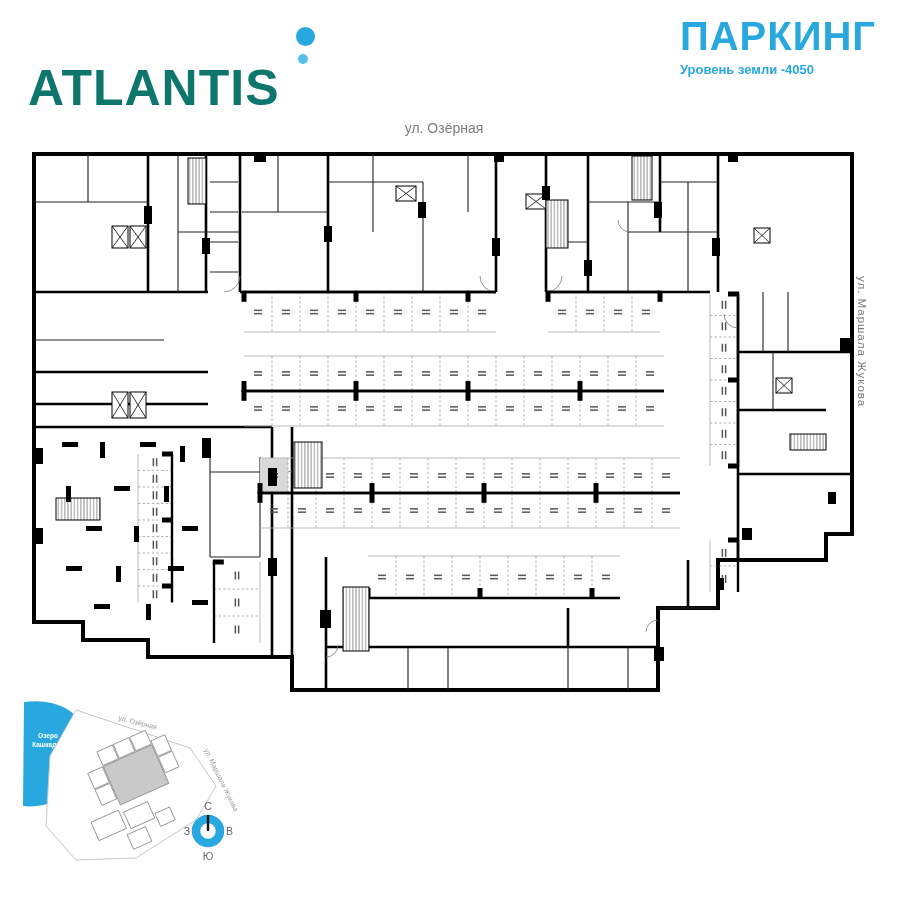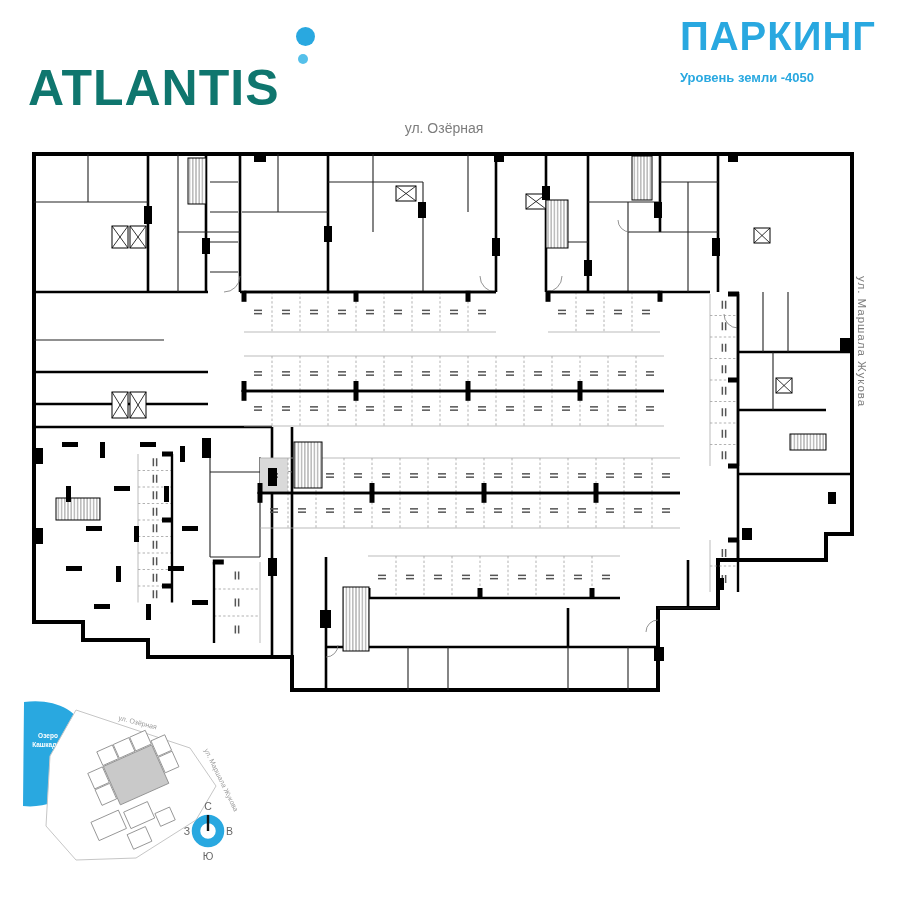--- a/index.html
+++ b/index.html
@@ -6,21 +6,21 @@
   body{width:900px;height:900px;background:#fff;position:relative;overflow:hidden;
        font-family:"Liberation Sans",sans-serif;}
   .logo{position:absolute;left:28px;top:38px;font-size:50px;font-weight:800;
         letter-spacing:1px;color:#0f766e;margin-top:21px;}
   .dot{position:absolute;border-radius:50%;}
   .dot-big{left:296px;top:27px;width:19px;height:19px;background:#29a8e0;}
   .dot-small{left:298px;top:54px;width:10px;height:10px;background:#55c0ea;}
   .titles{position:absolute;right:24px;top:14px;text-align:left;color:#29a8e0;}
   .t1{font-size:40px;font-weight:700;letter-spacing:1px;line-height:1.1;}
   .t2{font-size:23px;font-weight:600;white-space:pre;line-height:1.2;}
-  .t3{font-size:13px;font-weight:700;margin-top:12px;}
+  .t3{font-size:13px;font-weight:700;margin-top:4px;}
   .street-top{position:absolute;left:0;top:120px;width:888px;text-align:center;
               font-size:14px;color:#7d7d7d;}
   .street-right{position:absolute;left:856px;top:276px;font-size:11.5px;color:#7d7d7d;
                 writing-mode:vertical-rl;letter-spacing:1px;}
   svg.plan{position:absolute;left:28px;top:142px;}
   svg.mini{position:absolute;left:18px;top:698px;}
 </style>
 </head>
 <body>
 

